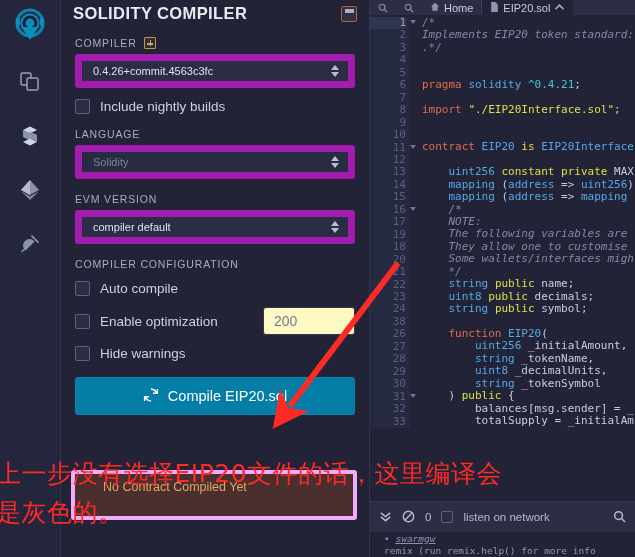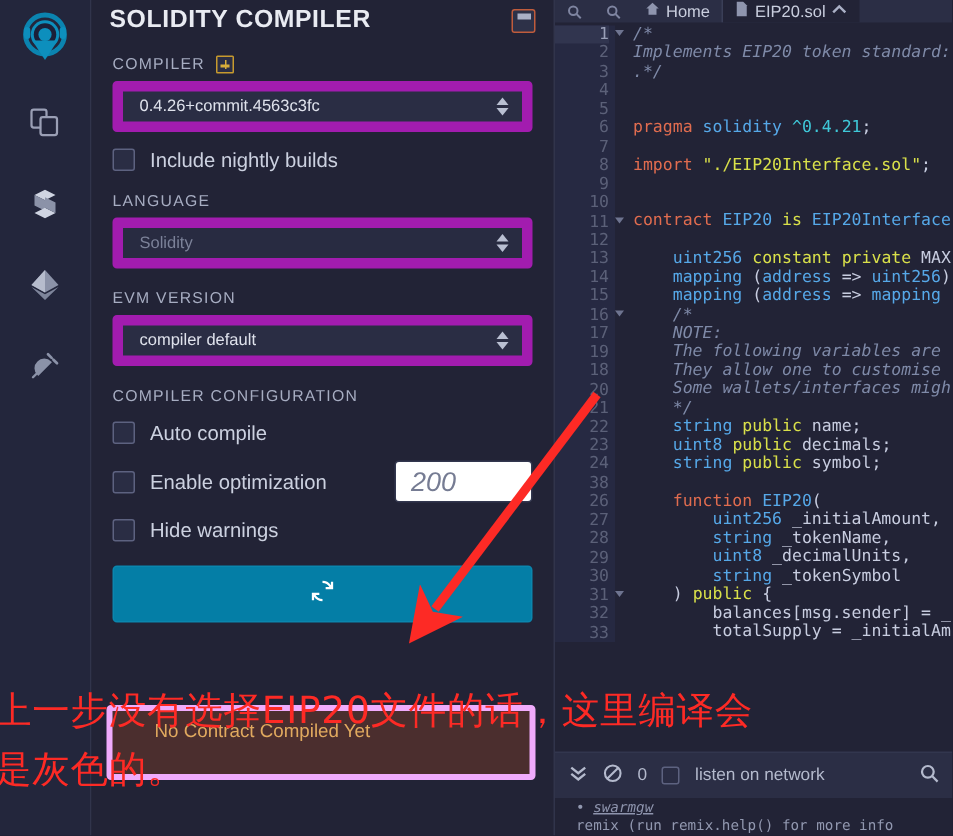--- a/index.html
+++ b/index.html
@@ -75,23 +75,23 @@
   .spin .up { border-bottom: 5px solid #b9bfd2; }
   .spin .dn { border-top: 5px solid #b9bfd2; }
 
   .chk-row { display: flex; align-items: center; gap: 10px; margin: 11px 0; }
   .chk {
     width: 15px; height: 15px; border: 1px solid #5d6280; border-radius: 2px;
     background: #2a2d44; flex: none;
   }
   .chk-lbl { color: #ccd1e0; font-size: 13.5px; }
   .opt-runs {
-    margin-left: auto; width: 92px; height: 28px; background: #ffffff;
+    margin-left: auto; width: 92px; height: 28px; background: #fef9c3;
     border: 1px solid #32364e; border-radius: 3px; color: #767c93;
-    font-size: 18px; display: flex; align-items: center; padding-left: 10px; font-style: italic;
+    font-size: 14px; display: flex; align-items: center; padding-left: 10px;
   }
 
   .compile-btn {
     margin: 16px 14px 0 14px; height: 38px; background: #047ea6;
     border: 1px solid #0a86ae; border-radius: 3px;
     display: flex; align-items: center; justify-content: center; gap: 9px;
     color: #ffffff; font-size: 14.5px; cursor: pointer;
   }
 
   .warn-box {
@@ -273,20 +273,21 @@
       </div>
     </div>
 
     <div class="compile-btn">
       <span>
         <svg width="16" height="16" viewBox="0 0 16 16" fill="#ffffff">
           <path d="M8 1.2a6.8 6.8 0 0 1 5.6 2.95V1.9h1.5v5.0h-5.0V5.4h2.5A5.3 5.3 0 0 0 8 2.7z"></path>
           <path d="M8 14.8a6.8 6.8 0 0 1-5.6-2.95v2.25H0.9V9.1h5.0v1.5H3.4A5.3 5.3 0 0 0 8 13.3z"></path>
         </svg>
       </span>
+      <span>Compile EIP20.sol</span>
     </div>
 
     <div class="warn-box">
       <span>No Contract Compiled Yet</span>
     </div>
   </div>
 
   <div class="editor">
     <div class="tabbar">
       <div class="tab">

